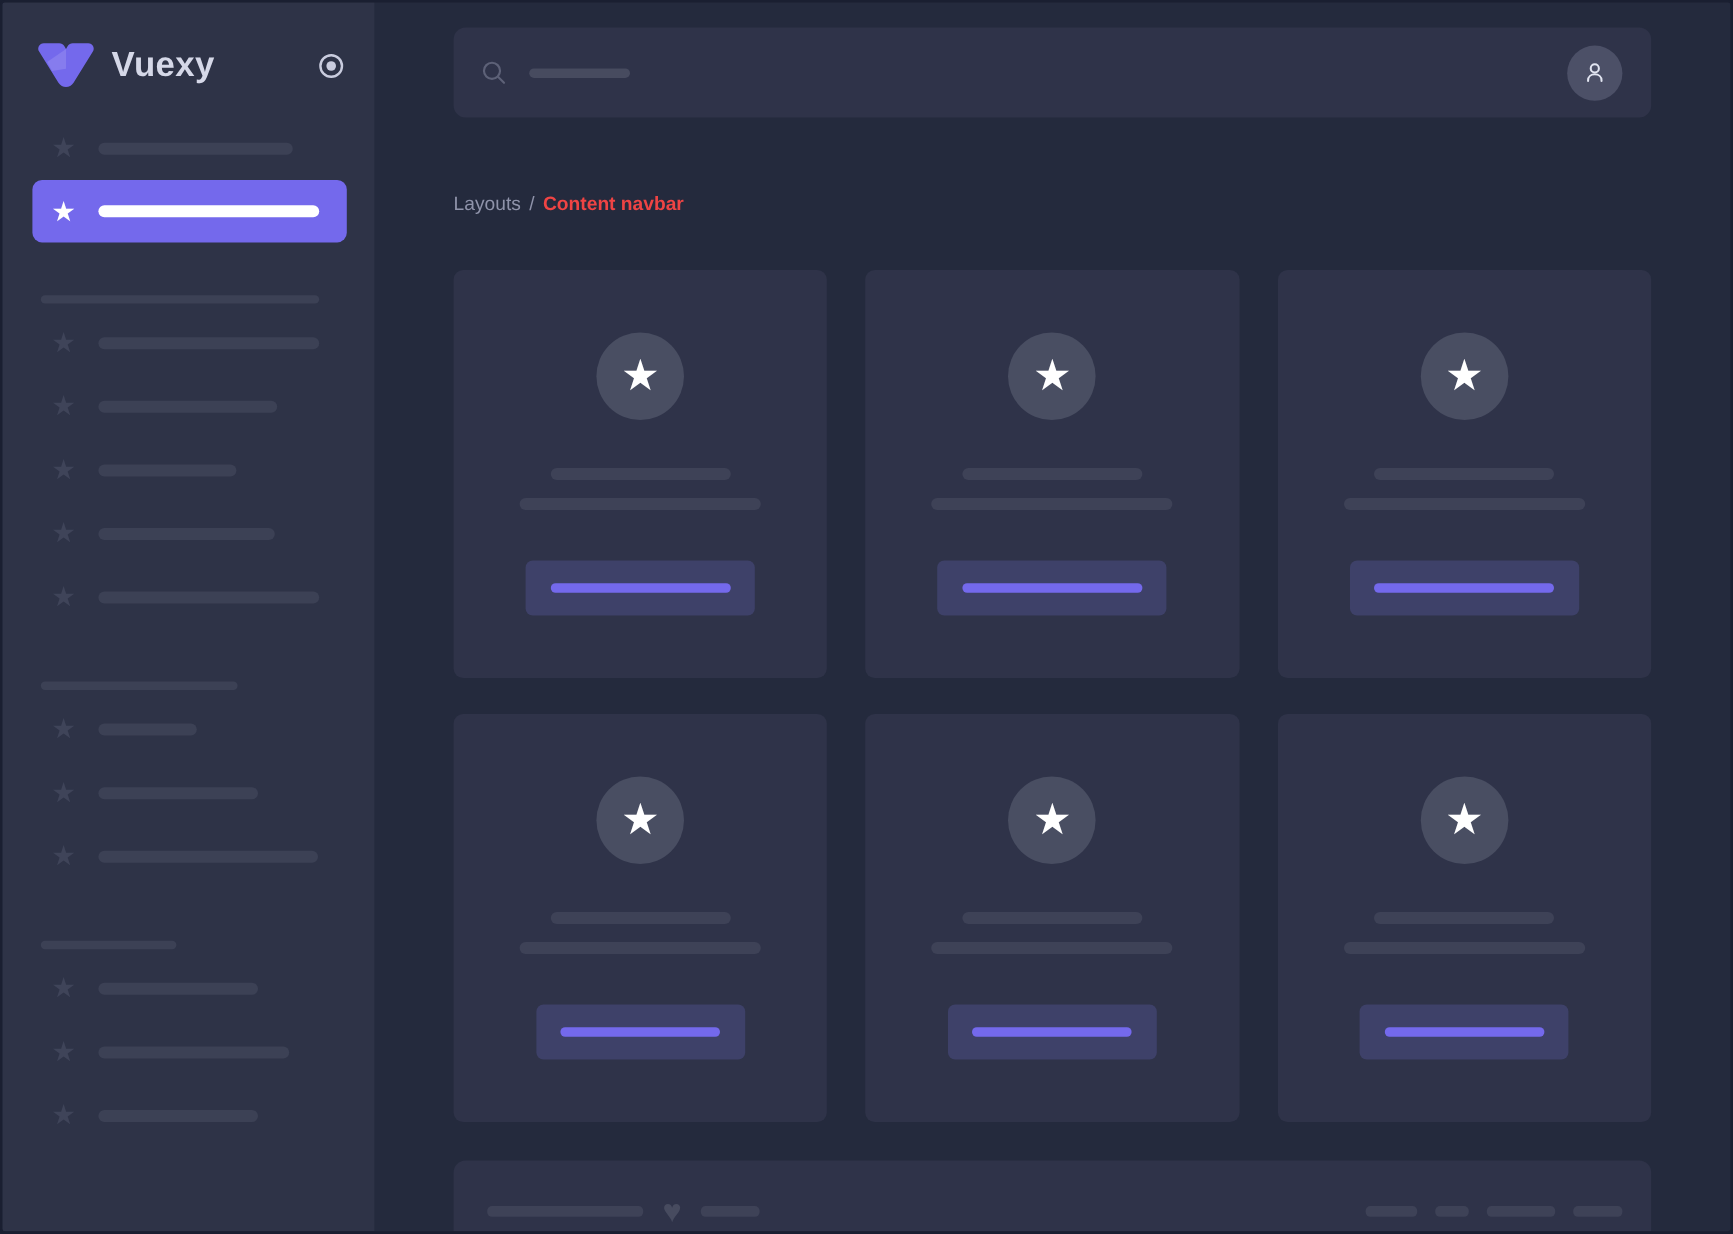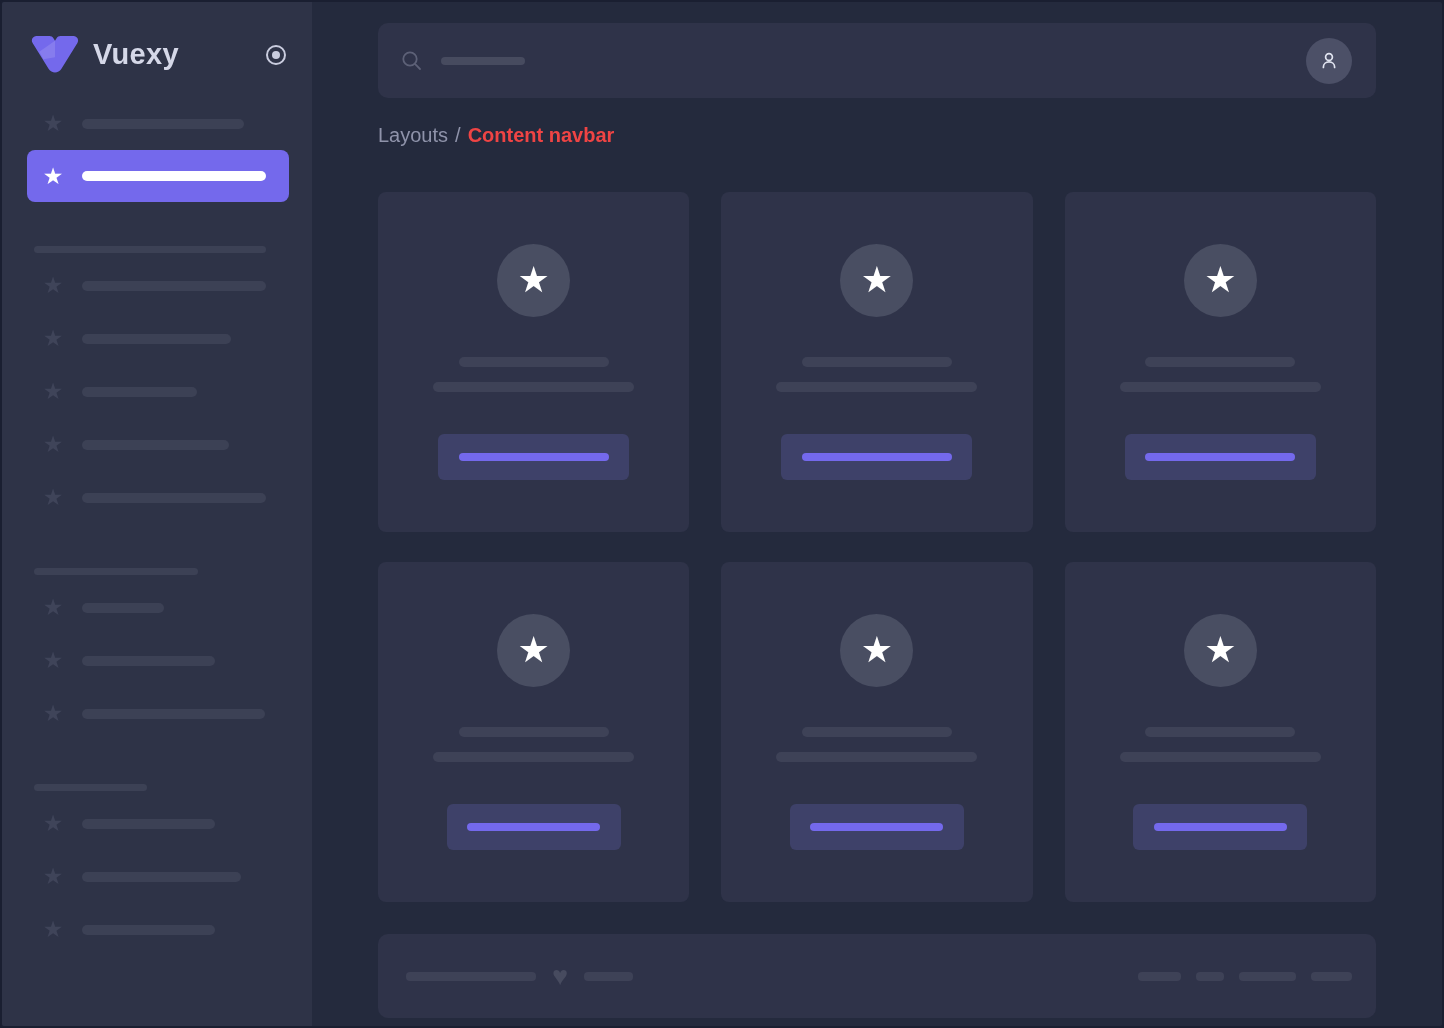--- a/index.html
+++ b/index.html
@@ -82,22 +82,22 @@
   }
   .avatar {
     margin-left: auto;
     width: 46px; height: 46px; border-radius: 50%;
     background: #4c5067;
     display: flex; align-items: center; justify-content: center;
     cursor: pointer;
   }
   .person-svg { width: 24px; height: 24px; display: block; }
   .breadcrumb {
-    margin-top: 26px;
-    font-size: 20px; color: #8f93aa;
+    margin-top: 64px;
+    font-size: 16px; color: #8f93aa;
     display: flex; gap: 7px; align-items: baseline;
   }
   .breadcrumb .current { color: #ef4444; font-weight: 700; }
   .grid {
     margin-top: 45px;
     display: grid;
     grid-template-columns: repeat(3, 1fr);
     column-gap: 32px; row-gap: 30px;
   }
   .card {

